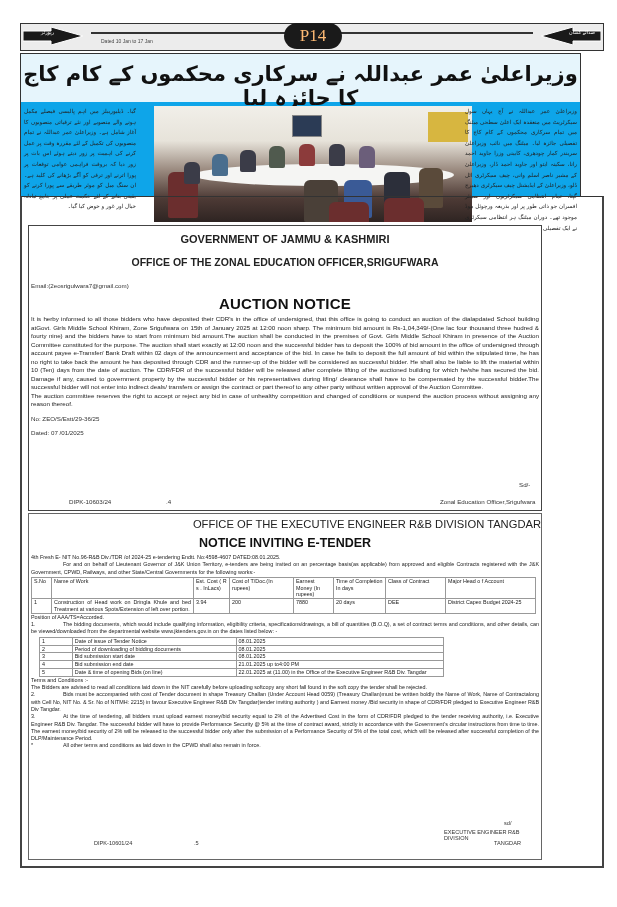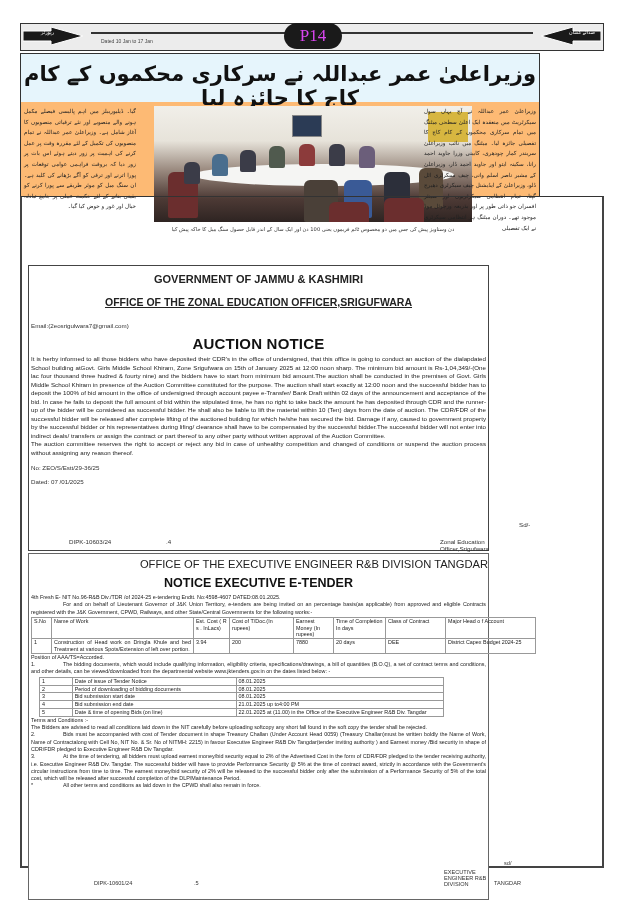--- a/index.html
+++ b/index.html
@@ -5,55 +5,55 @@
   * { box-sizing: border-box; margin: 0; padding: 0; }
   html, body { width: 617px; height: 907px; background: #ffffff; overflow: hidden; }
   body { font-family: "Liberation Sans", sans-serif; color: #222; position: relative; }
 
   
   .header { position: absolute; left: 20px; top: 23px; width: 584px; height: 28px;
     background: #ececec; border: 1.5px solid #333; }
   .header .rule { position: absolute; left: 70px; right: 70px; top: 8px; height: 2px; background: #333; }
   .header .dated { position: absolute; left: 80px; top: 14px; font-size: 5px; color: #444; }
   .page-badge { position: absolute; left: 263px; top: -1px; width: 58px; height: 26px;
-    background: #1a1a1a; color: #d946ef; border-radius: 13px; text-align: center;
+    background: #1a1a1a; color: #fdba74; border-radius: 13px; text-align: center;
     font-family: "Liberation Serif", serif; font-size: 17px; line-height: 26px; }
   .tag { position: absolute; top: 3px; width: 60px; height: 18px; }
   .tag.left { left: 2px; }
   .tag.right { right: 2px; }
   .tag .lbl { position: absolute; top: 2px; font-size: 5px; color: #fff; direction: rtl; }
 
   
-  .news { position: absolute; left: 20px; top: 53px; width: 520px; height: 143px;
-    border: 1.5px solid #333; border-bottom: none; background: #fdba74; }
+  .news { position: absolute; left: 20px; top: 53px; width: 561px; height: 143px;
+    border: 1.5px solid #333; border-bottom: none; background: #0ea5e9; }
   .headline-band { position: absolute; left: 0; top: 0; width: 100%; height: 48px; background: #e6f5fc; }
   .headline { position: absolute; left: 0; right: 0; top: 8px; text-align: center; direction: rtl;
     font-family: "DejaVu Sans", sans-serif; font-weight: bold; font-size: 21px; color: #111; }
   .urdu-col { position: absolute; top: 52px; width: 112px; font-family: "DejaVu Sans", sans-serif;
     font-size: 5.6px; line-height: 10.6px; direction: rtl; text-align: justify; color: #222; }
   .urdu-col.left { left: 3px; }
   .urdu-col.right { right: 3px; }
   .photo { position: absolute; left: 133px; top: 52px; width: 318px; height: 116px;
     background: linear-gradient(180deg, #f1efe9 0%, #e7e3da 30%, #9b8b80 55%, #4d3a35 80%, #2e2422 100%); overflow: hidden; }
   .photo .screen { position: absolute; left: 138px; top: 9px; width: 30px; height: 22px; background: #2b3b55; border: 1px solid #888; }
   .photo .wall-y { position: absolute; right: 4px; top: 6px; width: 40px; height: 30px; background: #d7b640; }
   .photo .table { position: absolute; left: 40px; top: 58px; width: 260px; height: 22px; background: #f5f5f3; border-radius: 50%; }
   .photo .p { position: absolute; width: 16px; height: 22px; background: #3b3c48; border-radius: 6px 6px 2px 2px; }
   .caption { position: absolute; left: 133px; top: 172px; width: 318px; text-align: center; font-family: "DejaVu Sans", sans-serif;
     font-size: 5.2px; direction: rtl; color: #333; }
 
   
   .frame { position: absolute; left: 20px; top: 196px; width: 584px; height: 672px;
     border: 2px solid #444; border-top: 1.5px solid #333; }
-  .notice { position: absolute; left: 6px; width: 461px; border: 1px solid #444; background: #fff; margin-top: 40px; }
+  .notice { position: absolute; left: 6px; width: 514px; border: 1px solid #444; background: #fff; }
   .n1 { top: 28px; height: 286px; }
   .n2 { top: 316px; height: 347px; border: 1.5px solid #666; }
 
   .h-gov { text-align: center; font-weight: bold; font-size: 11px; margin-top: 7px; color: #222; }
-  .h-office { text-align: center; font-weight: bold; font-size: 10.5px; margin-top: 11px; color: #222; text-decoration: underline; }
+  .h-office { text-align: center; font-weight: bold; font-size: 10.5px; margin-top: 11px; color: #222; }
   .email { font-size: 6.2px; margin: 14px 0 0 2px; color: #333; }
   .h-auction { text-align: center; font-weight: bold; font-size: 15px; margin-top: 6px; color: #111; letter-spacing: 0.2px; }
   .body-text { font-size: 6.2px; line-height: 8.55px; text-align: justify; padding: 3px 2px 0 2px; color: #222; }
   .meta-line { font-size: 6.2px; margin: 5px 0 0 2px; color: #333; }
   .sig { position: absolute; font-size: 6.2px; color: #333; }
 
   .h2-gov { text-align: center; font-size: 11px; margin-top: 6px; color: #222; }
   .h2-office { text-align: right; font-size: 11.2px; margin-top: 4px; color: #222; }
   .h2-nit { text-align: center; font-weight: bold; font-size: 12.5px; margin-top: 6px; color: #111; }
   .small { font-size: 5.4px; line-height: 7.3px; color: #222; padding: 0 2px; text-align: justify; }
@@ -124,21 +124,21 @@
     <div class="meta-line" style="margin-top:6px;">No: ZEO/S/Estt/29-36/25</div>
     <div class="meta-line" style="margin-top:7px;">Dated: 07 /01/2025</div>
     <span class="sig" style="left:490px;top:255px;">Sd/-</span>
     <span class="sig" style="left:40px;top:272px;">DIPK-10603/24</span>
     <span class="sig" style="left:137px;top:272px;">.4</span>
     <span class="sig" style="left:411px;top:272px;">Zonal Education Officer,Srigufwara</span>
   </div>
 
   <div class="notice n2">
     <div class="h2-office">OFFICE OF THE EXECUTIVE ENGINEER R&amp;B DIVISION TANGDAR</div>
-    <div class="h2-nit">NOTICE EXECUTIVE E-TENDER</div>
+    <div class="h2-nit">NOTICE INVITING E-TENDER</div>
     <div class="small" style="margin-top:4px;">4th Fresh E- NIT No.96-R&amp;B Div./TDR /of 2024-25  e-tendering Endtt. No:4598-4607 DATED:08.01.2025.</div>
     <div class="small"><span class="indent"></span><span>For and on behalf of Lieutenant Governor of J&amp;K Union Territory, e-tenders are being invited on an percentage basis(as applicable) from approved and eligible Contracts registered with the J&amp;K Government, CPWD, Railways, and other State/Central Governments for the following works:-</span></div>
 
     <table class="works">
       <tbody>
           <tr>
         <th style="width:20px;">S.No</th>
         <th style="width:142px;">Name of Work</th>
         <th style="width:36px;">Est. Cost ( R s . InLacs)</th>
         <th style="width:64px;">Cost of T/Doc.(In rupees)</th>

